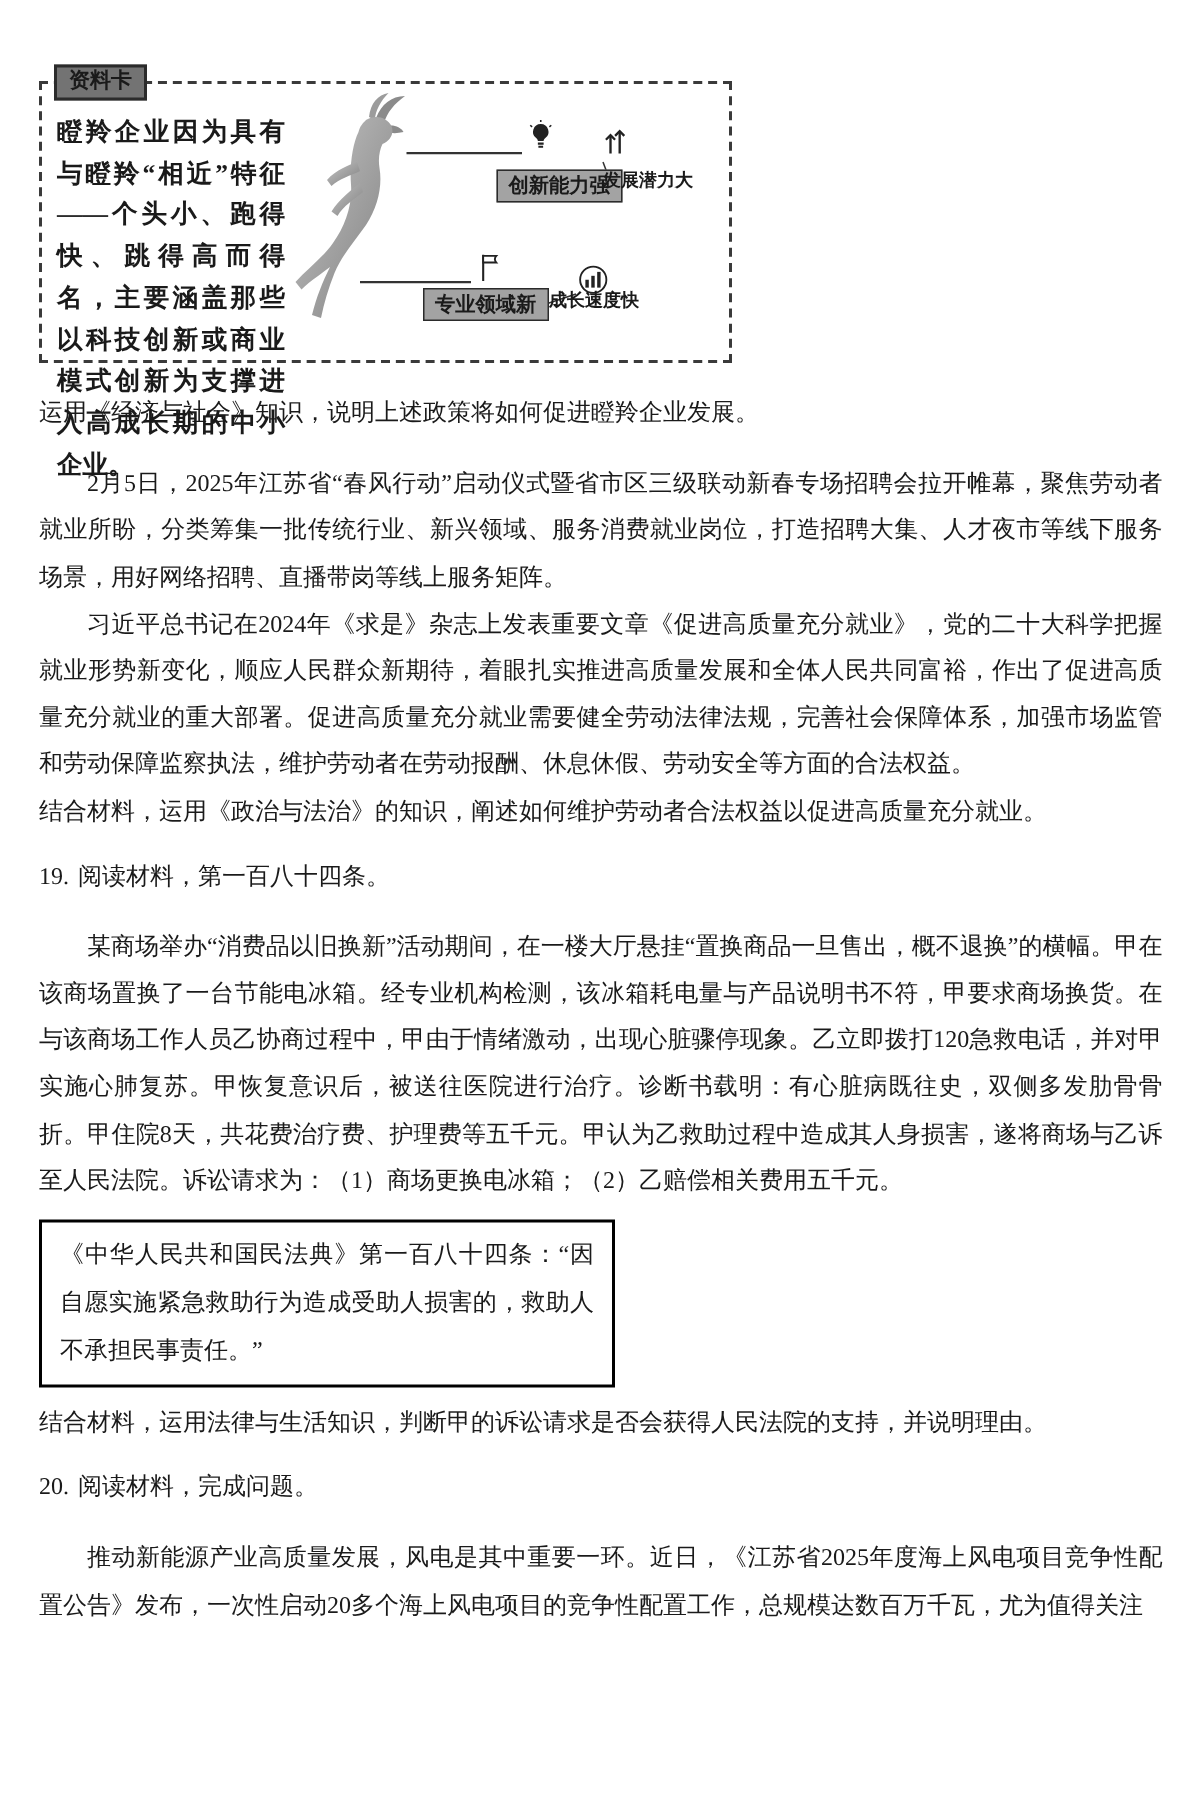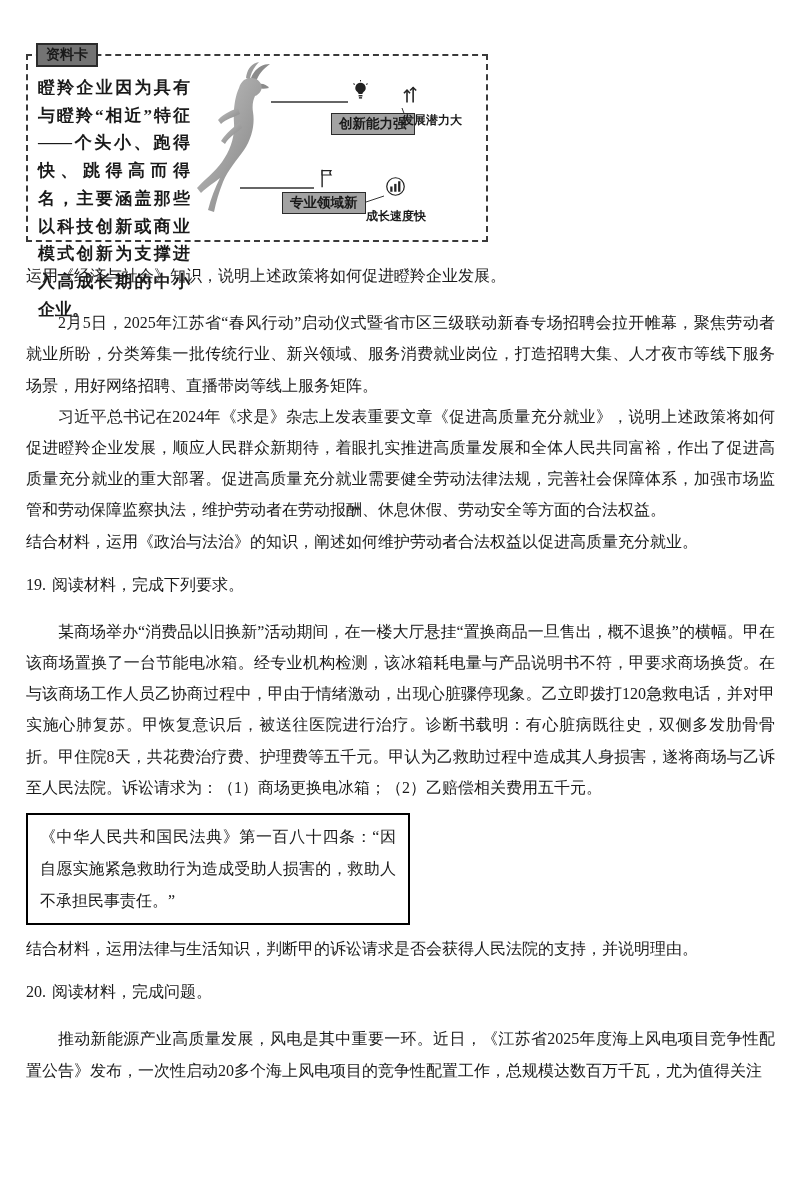--- a/index.html
+++ b/index.html
@@ -114,32 +114,32 @@
     </div>
 
     <div class="cicon" style="left:357px;top:120px;">
       <svg viewBox="0 0 24 24">
         <circle cx="12" cy="12" r="10" fill="none" stroke="#222" stroke-width="1.4"></circle>
         <rect x="6" y="12" width="2.6" height="6" fill="#222"></rect>
         <rect x="10.5" y="9" width="2.6" height="9" fill="#222"></rect>
         <rect x="15" y="6" width="2.6" height="12" fill="#222"></rect>
       </svg>
     </div>
-    <div class="feat feat-plain" style="left:338px;top:152px;">
+    <div class="feat feat-plain" style="left:338px;top:136px;">
       <span>成长速度快</span>
     </div>
   </div>
 
   <p class="para flush">运用《经济与社会》知识，说明上述政策将如何促进瞪羚企业发展。</p>
 
   <p class="para gap-top">2月5日，2025年江苏省“春风行动”启动仪式暨省市区三级联动新春专场招聘会拉开帷幕，聚焦劳动者就业所盼，分类筹集一批传统行业、新兴领域、服务消费就业岗位，打造招聘大集、人才夜市等线下服务场景，用好网络招聘、直播带岗等线上服务矩阵。</p>
-  <p class="para">习近平总书记在2024年《求是》杂志上发表重要文章《促进高质量充分就业》，说明上述政策将如何促进瞪羚企业发展，顺应人民群众新期待，着眼扎实推进高质量发展和全体人民共同富裕，作出了促进高质量充分就业的重大部署。促进高质量充分就业需要健全劳动法律法规，完善社会保障体系，加强市场监管和劳动保障监察执法，维护劳动者在劳动报酬、休息休假、劳动安全等方面的合法权益。</p>
+  <p class="para">习近平总书记在2024年《求是》杂志上发表重要文章《促进高质量充分就业》，党的二十大科学把握就业形势新变化，顺应人民群众新期待，着眼扎实推进高质量发展和全体人民共同富裕，作出了促进高质量充分就业的重大部署。促进高质量充分就业需要健全劳动法律法规，完善社会保障体系，加强市场监管和劳动保障监察执法，维护劳动者在劳动报酬、休息休假、劳动安全等方面的合法权益。</p>
   <p class="para flush">结合材料，运用《政治与法治》的知识，阐述如何维护劳动者合法权益以促进高质量充分就业。</p>
 
-  <p class="para flush qheader"><span class="qnum">19.</span><span>阅读材料，完成下列要求。</span></p>
+  <p class="para flush qheader"><span class="qnum">19.</span><span>阅读材料，第一百八十四条。</span></p>
   <p class="para gap-top">某商场举办“消费品以旧换新”活动期间，在一楼大厅悬挂“置换商品一旦售出，概不退换”的横幅。甲在该商场置换了一台节能电冰箱。经专业机构检测，该冰箱耗电量与产品说明书不符，甲要求商场换货。在与该商场工作人员乙协商过程中，甲由于情绪激动，出现心脏骤停现象。乙立即拨打120急救电话，并对甲实施心肺复苏。甲恢复意识后，被送往医院进行治疗。诊断书载明：有心脏病既往史，双侧多发肋骨骨折。甲住院8天，共花费治疗费、护理费等五千元。甲认为乙救助过程中造成其人身损害，遂将商场与乙诉至人民法院。诉讼请求为：（1）商场更换电冰箱；（2）乙赔偿相关费用五千元。</p>
   <div class="law-box">
     <p>《中华人民共和国民法典》第一百八十四条：“因自愿实施紧急救助行为造成受助人损害的，救助人不承担民事责任。”</p>
   </div>
   <p class="para flush">结合材料，运用法律与生活知识，判断甲的诉讼请求是否会获得人民法院的支持，并说明理由。</p>
 
   <p class="para flush qheader"><span class="qnum">20.</span><span>阅读材料，完成问题。</span></p>
   <p class="para gap-top">推动新能源产业高质量发展，风电是其中重要一环。近日，《江苏省2025年度海上风电项目竞争性配置公告》发布，一次性启动20多个海上风电项目的竞争性配置工作，总规模达数百万千瓦，尤为值得关注</p>
 
 </div>

